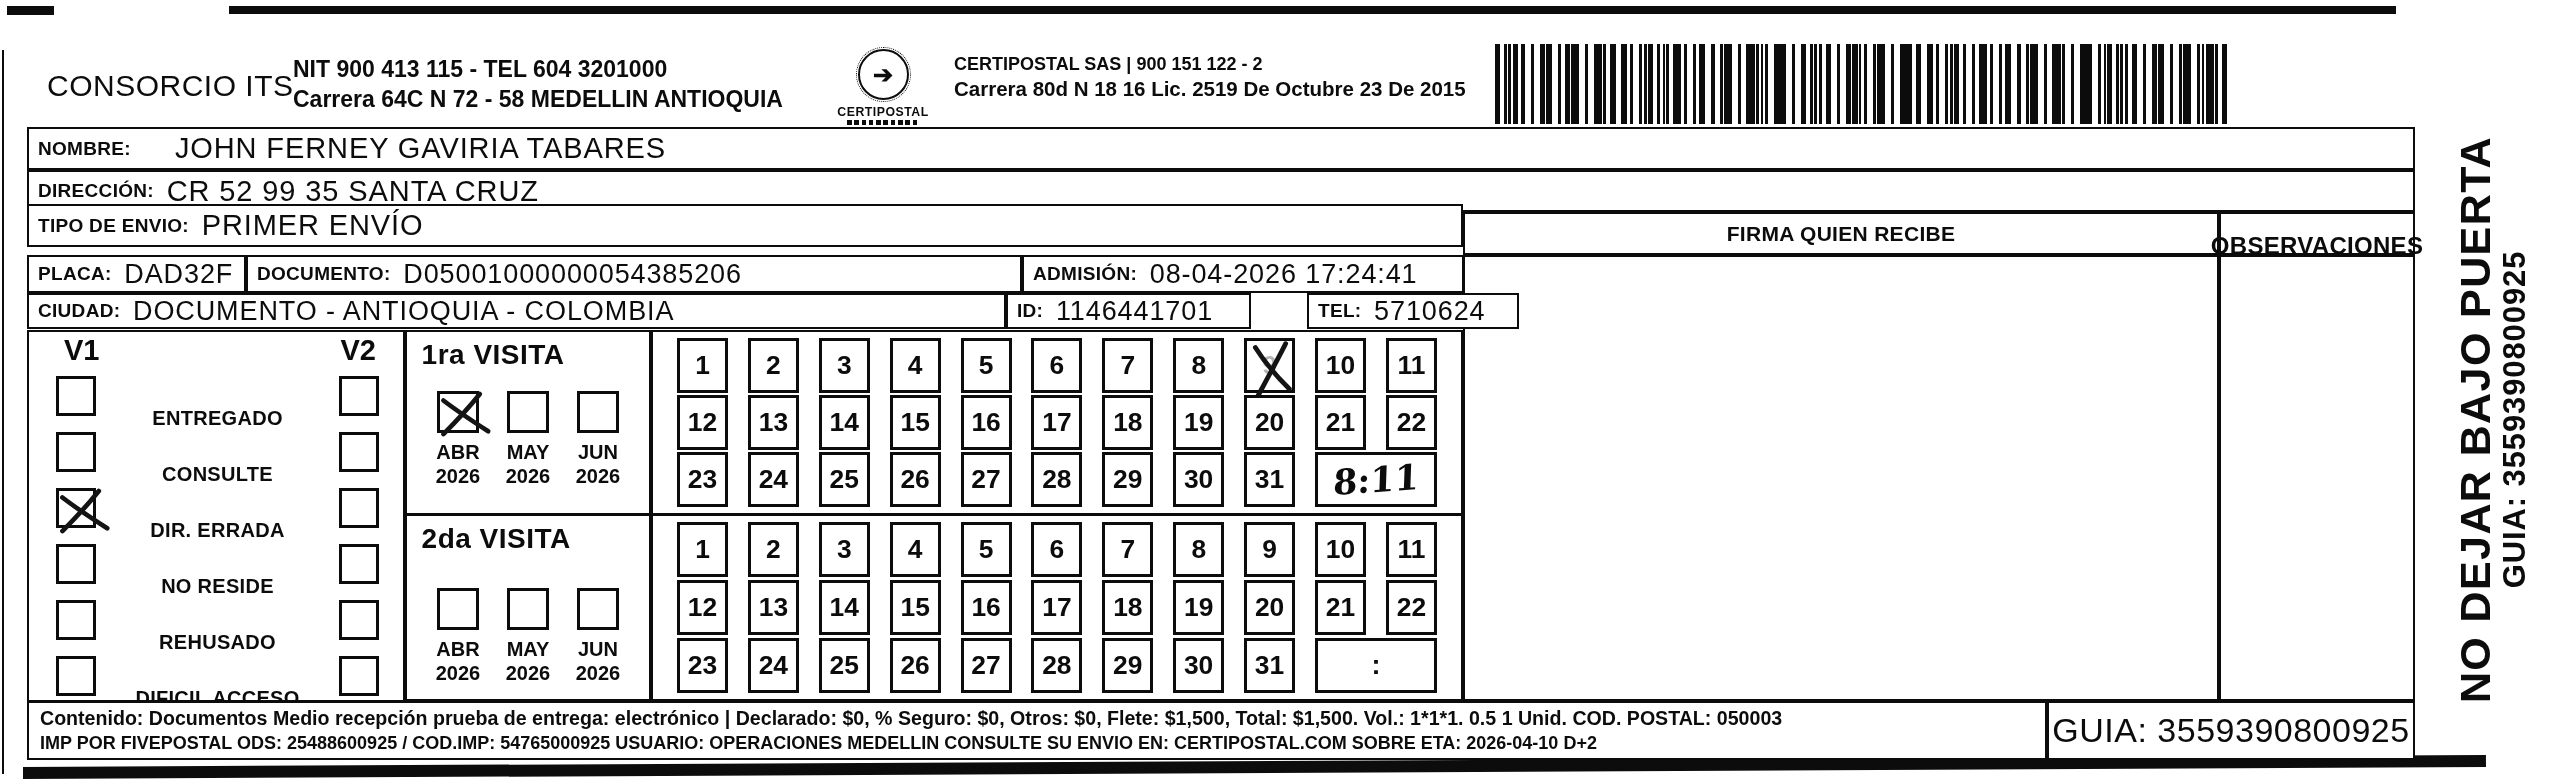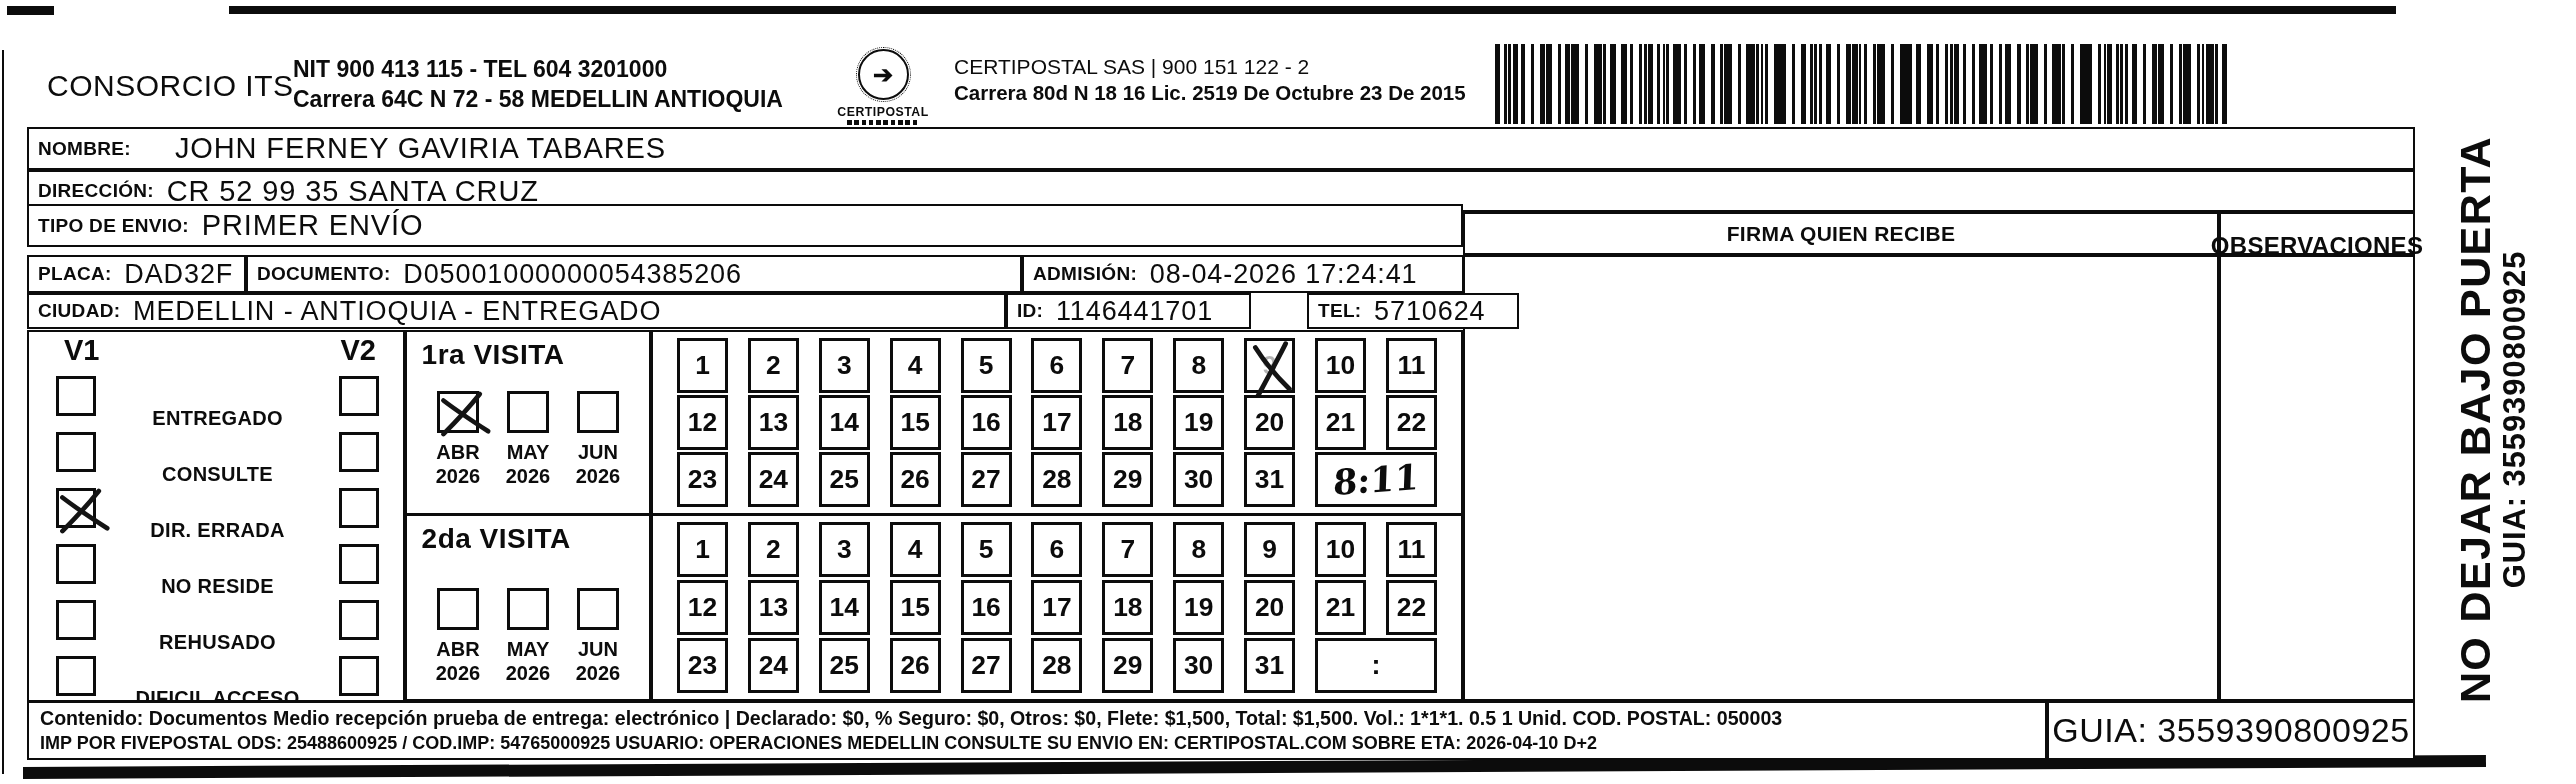--- a/index.html
+++ b/index.html
@@ -13,21 +13,21 @@
   .lbl{font-weight:bold;font-size:19px;letter-spacing:0.3px;white-space:nowrap;}
   .val{font-size:27px;letter-spacing:0.9px;white-space:nowrap;}
 
   
   .art{position:absolute;background:var(--ink);}
 
   
   #consorcio{left:47px;top:69px;font-size:30px;letter-spacing:0.5px;white-space:nowrap;}
   #nit-block{left:293px;top:55px;font-size:23px;font-weight:600;line-height:1.3;white-space:nowrap;}
   #company-block{left:954px;top:53px;line-height:1.3;white-space:nowrap;}
-  #company-block .c1{font-size:21px;font-weight:400;}
+  #company-block .c1{font-size:18px;font-weight:700;}
   #company-block .c2{font-size:20.5px;font-weight:700;}
   #logo{left:830px;top:49px;width:106px;text-align:center;}
   .logo-circle{margin:0 auto;width:47px;height:47px;border:2.7px solid var(--ink);border-radius:50%;outline:1.8px dotted var(--ink);outline-offset:1.8px;display:flex;align-items:center;justify-content:center;}
   .logo-arrow{font-size:24px;font-weight:bold;line-height:1;}
   .logo-word{font-size:12.3px;font-weight:bold;letter-spacing:0.5px;margin-top:4.6px;}
   .logo-tagline{height:4.6px;width:73px;margin:1.8px auto 0;background:repeating-linear-gradient(90deg,var(--ink) 0 4.6px,transparent 4.6px 7.3px);}
   #barcode{left:1495px;top:44px;width:736px;height:80px;background:
       repeating-linear-gradient(90deg,var(--ink) 0 2.7px,transparent 2.7px 9px),
       repeating-linear-gradient(90deg,var(--ink) 0 4.6px,transparent 4.6px 25.5px),
       repeating-linear-gradient(90deg,transparent 0 12.7px,var(--ink) 12.7px 16.4px,transparent 16.4px 34px),
@@ -132,21 +132,21 @@
     <span class="lbl">DOCUMENTO:</span>
     <span class="val">D05001000000054385206</span>
   </div>
   <div class="box row" style="left:1022px;top:255px;width:442px;height:38px;">
     <span class="lbl">ADMISIÓN:</span>
     <span class="val">08-04-2026 17:24:41</span>
   </div>
 
   <div class="box row" style="left:27px;top:293px;width:979px;height:36px;">
     <span class="lbl">CIUDAD:</span>
-    <span class="val">MEDELLIN - ANTIOQUIA - ENTREGADO</span>
+    <span class="val">DOCUMENTO - ANTIOQUIA - COLOMBIA</span>
   </div>
   <div class="box row" style="left:1006px;top:293px;width:245px;height:36px;">
     <span class="lbl">ID:</span>
     <span class="val">1146441701</span>
   </div>
   <div class="box row" style="left:1307px;top:293px;width:212px;height:36px;">
     <span class="lbl">TEL:</span>
     <span class="val">5710624</span>
   </div>
 

